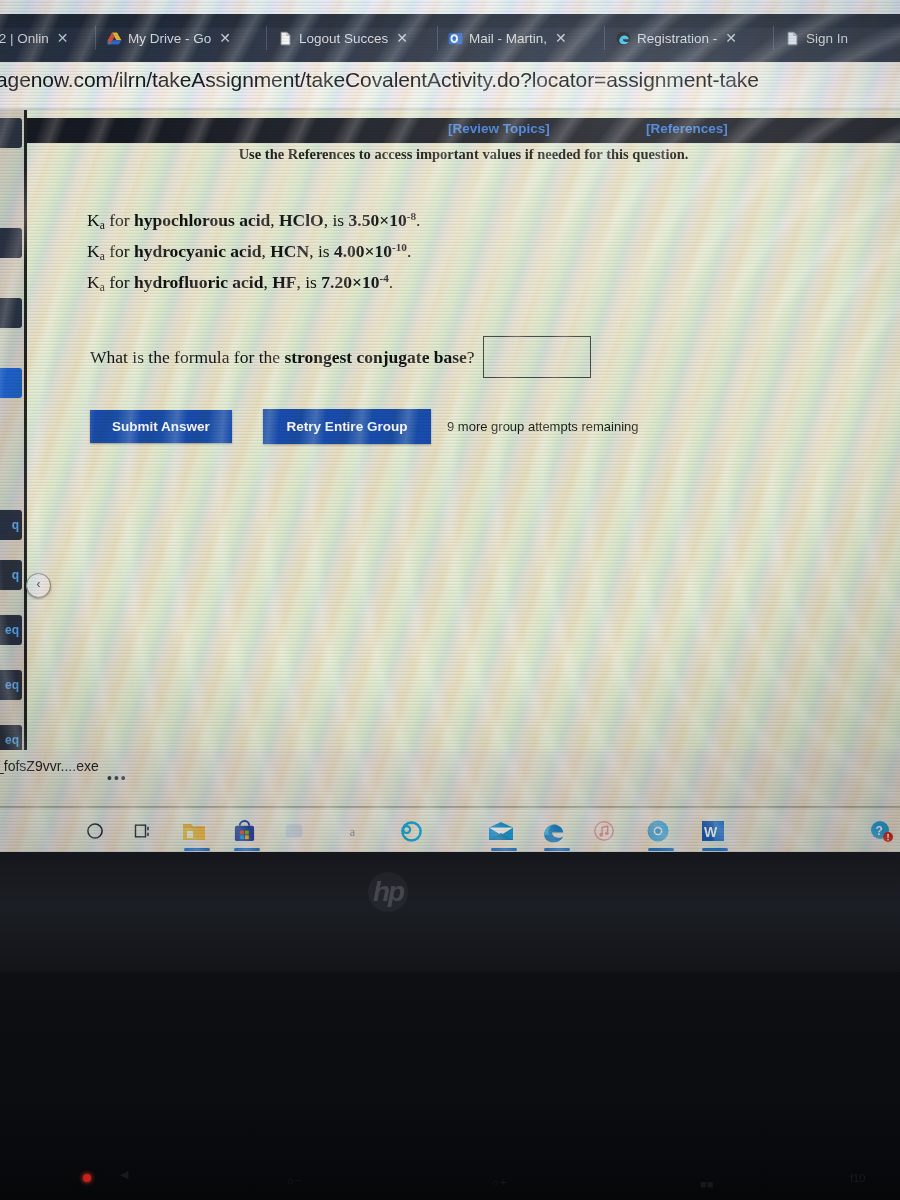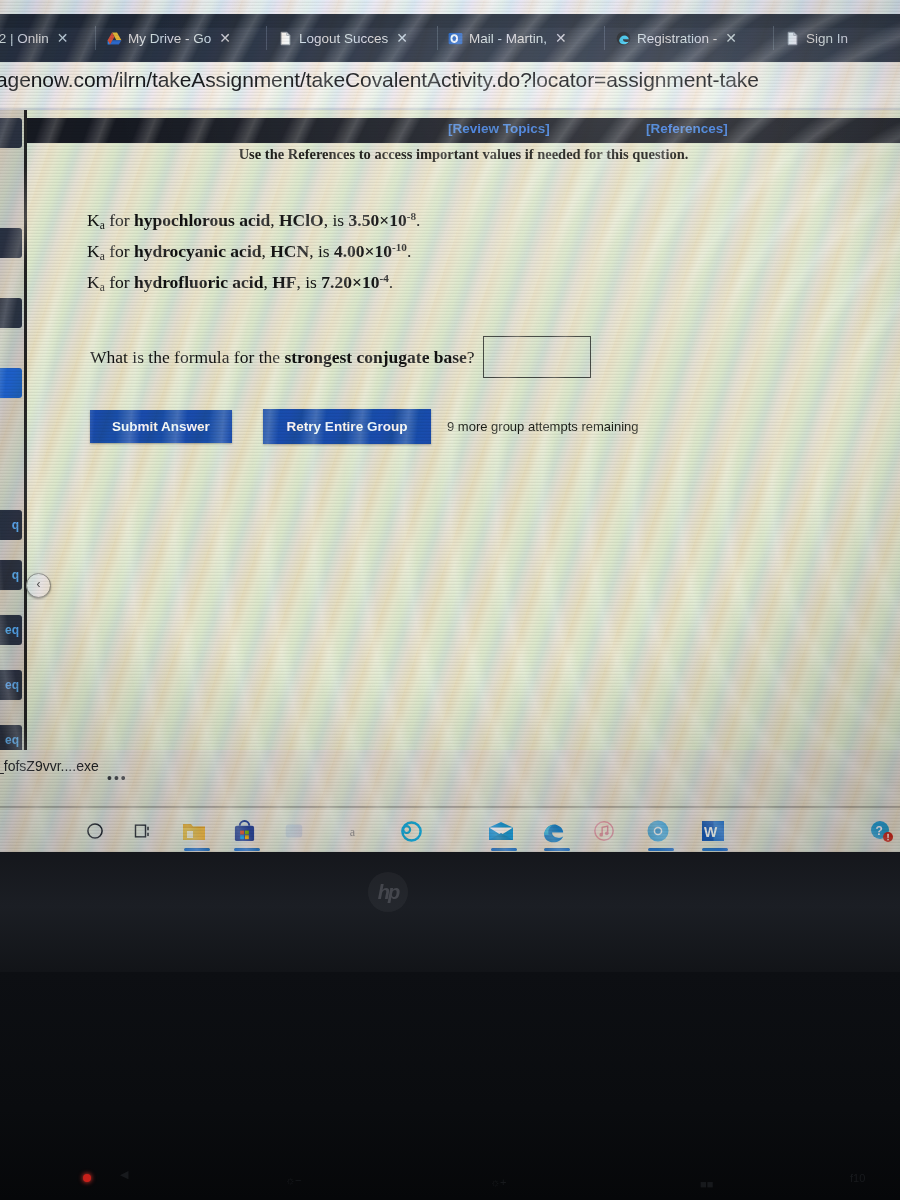--- a/index.html
+++ b/index.html
@@ -108,21 +108,21 @@
   
   #taskbar{position:absolute;left:0;top:810px;width:900px;height:42px;background:#eceade;z-index:10;
      display:flex;align-items:center;}
   .tbi{position:relative;width:44px;height:42px;display:flex;align-items:center;justify-content:center;}
   .tbi .run{position:absolute;bottom:1px;left:9px;width:26px;height:3px;background:#2f7fd6;border-radius:2px;}
 
   
   #bezel{position:absolute;left:0;top:852px;width:900px;height:120px;
      background:linear-gradient(180deg,#15171c 0%,#1b1e24 45%,#121418 100%);z-index:3;}
   #hp{position:absolute;left:368px;top:872px;width:40px;height:40px;border-radius:50%;
-     background:rgba(255,255,255,.045);color:rgba(235,240,250,.17);font-size:20px;font-style:italic;
+     background:rgba(255,255,255,.045);color:rgba(235,240,250,.17);font-size:28px;font-style:italic;
      font-weight:bold;text-align:center;line-height:40px;letter-spacing:-2px;z-index:4;
      font-family:"Liberation Sans",sans-serif;}
   #deck{position:absolute;left:0;top:972px;width:900px;height:228px;
      background:linear-gradient(180deg,#0d0f13 0%,#0a0c0f 60%,#060709 100%);z-index:3;}
   #muted{position:absolute;left:83px;top:1174px;width:8px;height:8px;border-radius:50%;
      background:#c8201a;box-shadow:0 0 5px #ff3b30;z-index:5;}
   .keyhint{position:absolute;color:rgba(200,210,225,.085);font-size:11px;z-index:4;
      font-family:"Liberation Sans",sans-serif;}
 </style>
 </head>

